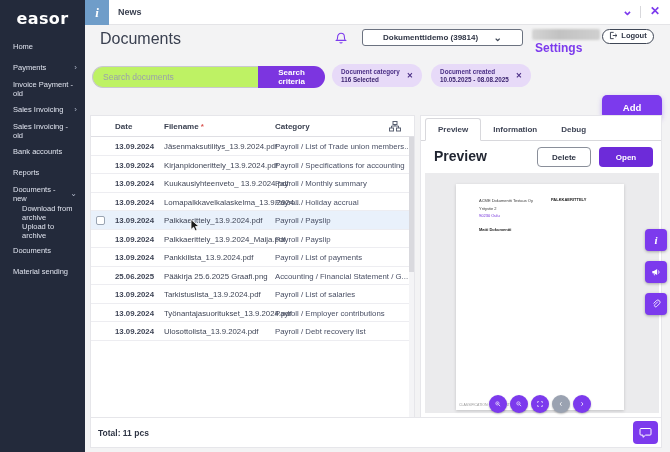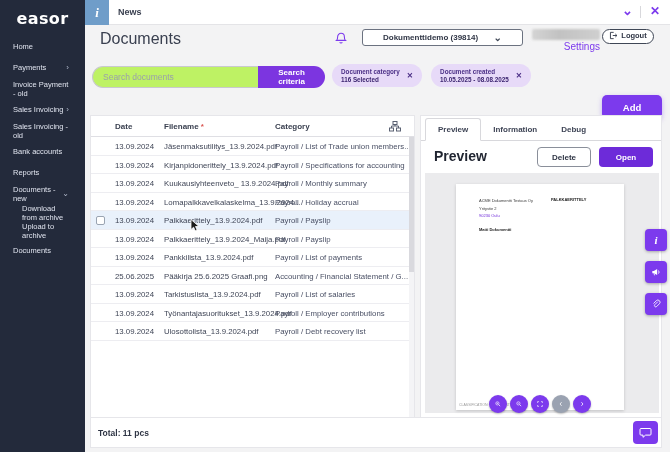--- a/index.html
+++ b/index.html
@@ -4,21 +4,21 @@
 <style>
   html,body{margin:0;padding:0;background:#e9e9eb;}
   *{box-sizing:border-box;}
   .app{position:relative;width:670px;height:452px;background:#f3f3f4;
        font-family:"Liberation Sans",sans-serif;overflow:hidden;}
 
   
   .sidebar{position:absolute;left:0;top:0;width:85px;height:452px;background:#232a3b;}
   .logo{position:absolute;left:0;top:9px;width:85px;text-align:center;color:#fff;
         font-family:"DejaVu Sans",sans-serif;font-size:16px;font-weight:700;letter-spacing:.4px;}
-  .nav{position:absolute;top:36px;left:0;right:8px;}
+  .nav{position:absolute;top:36px;left:0;right:0;}
   .nav-item{position:relative;height:21px;display:flex;align-items:center;
             padding:0 8px 0 13px;color:#dfe3ee;font-size:7.5px;font-weight:500;cursor:pointer;}
   .nav-chevron{margin-left:auto;font-size:8px;color:#aeb6c8;line-height:1;}
   .nav-item.child{height:18px;padding-left:22px;}
   .nav-item.active{background:#1a2130;color:#fff;font-weight:700;}
   .nav-item.active::after{content:"";position:absolute;right:0;top:0;bottom:0;width:3px;background:#c2573c;}
 
   
   .newsbar{position:absolute;left:85px;top:0;width:585px;height:25px;background:#fff;
            border-bottom:1px solid #e4e4e7;}
@@ -32,22 +32,22 @@
 
   
   .page-title{position:absolute;left:100px;top:30px;font-size:16px;color:#3a4050;font-weight:500;}
   .bell{position:absolute;left:335px;top:31px;width:12px;height:13px;cursor:pointer;}
   .company-select{position:absolute;left:362px;top:29px;width:161px;height:17px;background:#fff;
                   border:1px solid #6b7280;border-radius:3px;font-size:8px;font-weight:600;color:#2f3545;
                   display:flex;align-items:center;padding:0 20px;cursor:pointer;}
   .company-select .sel-chevron{margin-left:auto;color:#3f4756;font-size:10px;line-height:1;}
   .redacted{position:absolute;left:532px;top:29px;width:68px;height:11px;border-radius:2px;
             background:linear-gradient(90deg,#d4d4d4,#c2c2c2 40%,#cfcfcf);filter:blur(1.1px);}
-  .settings{position:absolute;left:535px;top:41px;width:65px;text-align:right;font-size:10px;
-            color:#7c3aed;font-weight:400;cursor:pointer;}
+  .settings{position:absolute;left:535px;top:41px;width:65px;text-align:left;font-size:12px;
+            color:#7c3aed;font-weight:700;cursor:pointer;}
   .logout{position:absolute;left:602px;top:29px;width:52px;height:15px;border:1.3px solid #3f4756;
           border-radius:9px;background:#fff;display:flex;align-items:flex-start;justify-content:center;
           gap:3px;font-size:7.5px;font-weight:700;color:#2f3545;cursor:pointer;}
 
   
   .search-input{position:absolute;left:92px;top:66px;width:166px;height:22px;background:#bef264;
                 border:1px solid #c9c9ce;border-right:none;border-radius:11px 0 0 11px;
                 font-size:8.5px;padding:0 10px;color:#333;outline:none;font-family:inherit;}
   .search-input::placeholder{color:#9aa0ab;}
   .search-btn{position:absolute;left:258px;top:66px;width:67px;height:22px;background:#7c35e0;border:none;
@@ -69,21 +69,21 @@
               border:1px solid #e6e6ea;border-bottom:none;}
   .thead{position:absolute;left:0;top:0;right:0;height:21px;border-bottom:1px solid #dfdfe4;
          font-size:8px;font-weight:700;color:#3a4050;}
   .thead .col-date{position:absolute;left:24px;top:6px;}
   .thead .col-file{position:absolute;left:73px;top:6px;}
   .thead .sort{color:#d9534f;font-size:8px;margin-left:2px;}
   .thead .col-cat{position:absolute;left:184px;top:6px;}
   .sitemap{position:absolute;right:13px;top:5px;cursor:pointer;}
   .tbody{position:absolute;top:21px;left:0;right:0;}
   .trow{position:relative;height:18.5px;border-bottom:1px solid #ededf1;font-size:7.8px;color:#3f4556;cursor:pointer;}
-  .trow .c-date{position:absolute;left:24px;top:5px;}
+  .trow .c-date{position:absolute;left:24px;top:5px;font-weight:bold;}
   .trow .c-file{position:absolute;left:73px;top:5px;}
   .trow .c-cat{position:absolute;left:184px;top:5px;color:#4a5065;}
   .trow.selected{background:#e9f1fb;}
   .checkbox{display:none;position:absolute;left:5px;top:4.5px;width:9px;height:9px;background:#fff;
             border:1px solid #9aa4b2;border-radius:2px;cursor:pointer;}
   .trow.selected .checkbox{display:block;}
   .scrollbar{position:absolute;right:0;top:21px;bottom:0;width:5px;background:#f4f4f6;cursor:pointer;}
   .scroll-thumb{position:absolute;right:0;top:0;width:5px;height:135px;background:#d9d9de;}
 
   
@@ -188,20 +188,24 @@
         <div class="nav-item child">
           <span class="nav-label">Upload to archive</span>
           <span class="nav-chevron"></span>
         </div>
 
         <div class="nav-item">
           <span class="nav-label">Documents</span>
           <span class="nav-chevron"></span>
         </div>
 
+        <div class="nav-item">
+          <span class="nav-label">Material sending</span>
+          <span class="nav-chevron"></span>
+        </div>
       </nav>
   </aside>
 
   <div class="newsbar">
     <div class="news-info">i</div>
     <span class="news-label">News</span>
     <span class="news-collapse">⌄</span>
     <span class="news-divider"></span>
     <span class="news-close">✕</span>
   </div>

